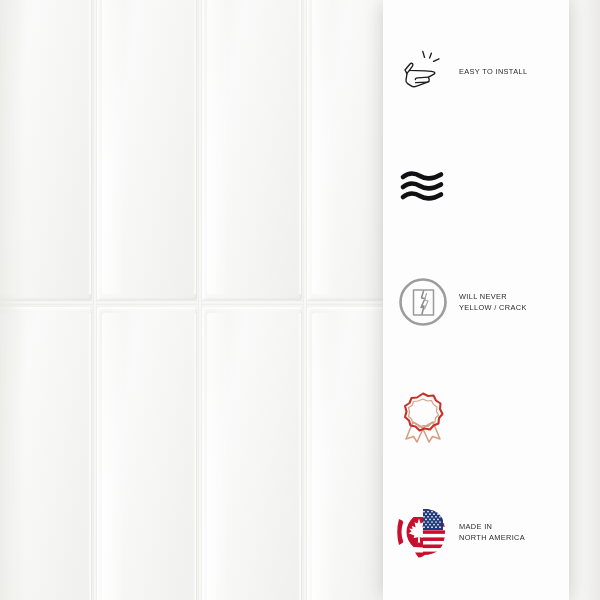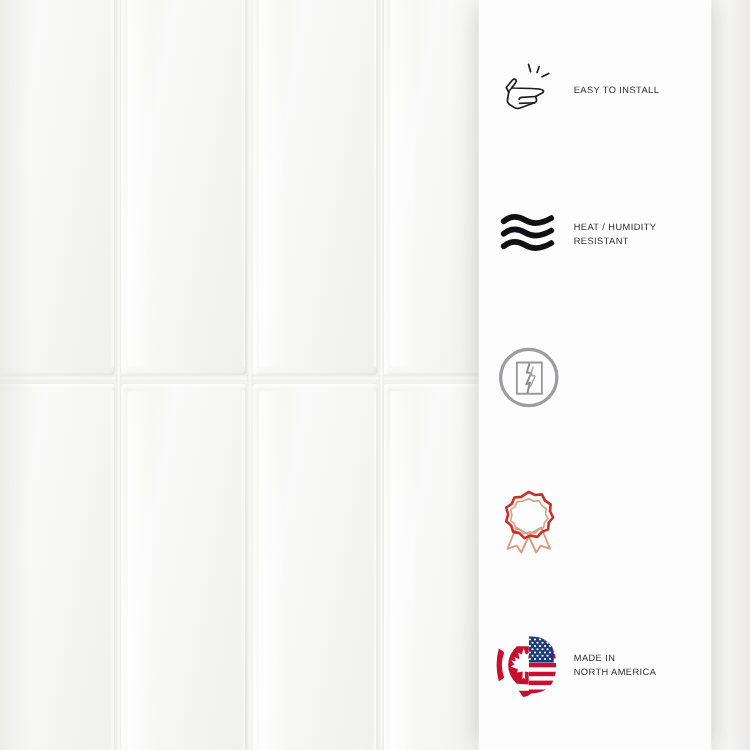--- a/index.html
+++ b/index.html
@@ -182,35 +182,35 @@
       </div>
 
       <div class="feature-row">
         <div class="feature-icon">
           <svg width="54" height="46" viewBox="0 0 54 46" fill="none" stroke="#111113" stroke-width="4.6" stroke-linecap="round">
             <path d="M7 13 Q15 6.5 24 12 Q33 17.5 45 10.5"></path>
             <path d="M7 23 Q15 16.5 24 22 Q33 27.5 45 20.5"></path>
             <path d="M7 33 Q15 26.5 24 32 Q33 37.5 45 30.5"></path>
           </svg>
         </div>
-        <div class="feature-label">
-          <div>HEAT / HUMIDITY</div>
-          <div>RESISTANT</div>
-        </div>
       </div>
 
 
       <div class="feature-row">
         <div class="feature-icon">
           <svg width="56" height="56" viewBox="0 0 56 56" fill="none" stroke-linecap="round" stroke-linejoin="round">
             <circle cx="28" cy="28" r="22.5" stroke="#9d9d9f" stroke-width="2.6" fill="none"></circle>
             <rect x="18.5" y="16" width="20" height="25" stroke="#9a9a9c" stroke-width="1.5" fill="none"></rect>
             <path d="M28.5 17 L26.5 24 L30 24.5 L26 33.5 L29 32 L27 40" stroke="#8a8a8c" stroke-width="1.5" fill="none"></path>
             <path d="M31.5 19.5 L29.5 26 L33 27 L29.5 35" stroke="#a4a4a6" stroke-width="1.15" fill="none"></path>
           </svg>
+        </div>
+        <div class="feature-label">
+          <div>WILL NEVER</div>
+          <div>YELLOW / CRACK</div>
         </div>
       </div>
 
 
       <div class="feature-row">
         <div class="feature-icon">
           <svg width="52" height="54" viewBox="0 0 52 54" fill="none" stroke-linecap="round" stroke-linejoin="round">
             <path d="M16 32 L9 49 L16.5 46.5 L20 52 L26.5 38 Z" stroke="#d99a80" stroke-width="1.5" fill="none"></path>
             <path d="M36 32 L43 49 L35.5 46.5 L32 52 L25.5 38 Z" stroke="#d99a80" stroke-width="1.5" fill="none"></path>
             <path d="M26 3.5 L31 6 L36.5 5.5 L39 10.5 L43.5 13.5 L43 19 L45.5 24 L42 28 L41.5 33.5 L36.5 35.5 L33 39.5 L27.5 38.5 L22.5 40.5 L18.5 36.5 L13.5 35.5 L12 30.5 L8 27 L9.5 21.5 L8 16 L12.5 13 L14.5 8 L20 7.5 Z" stroke="#c4332a" stroke-width="2.1" fill="none"></path>

